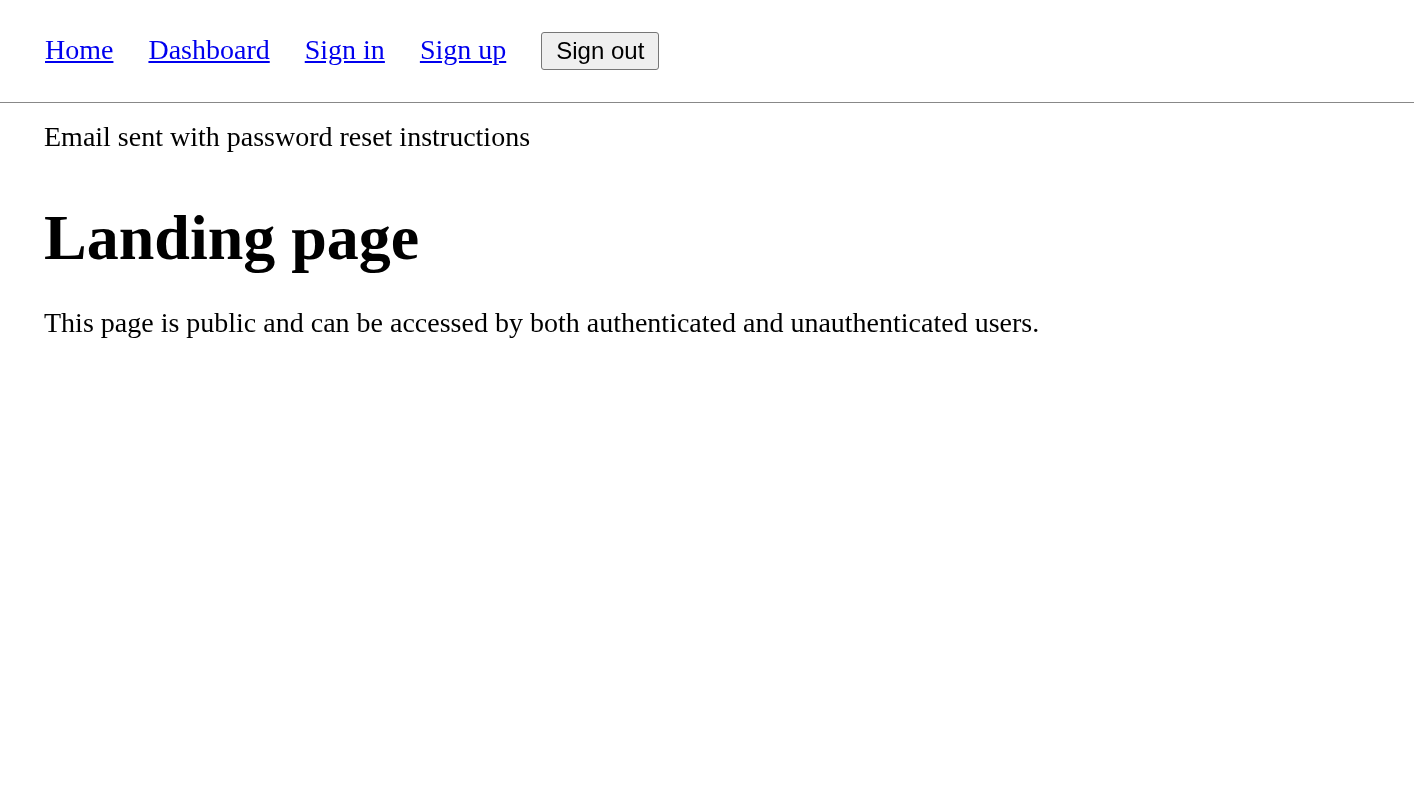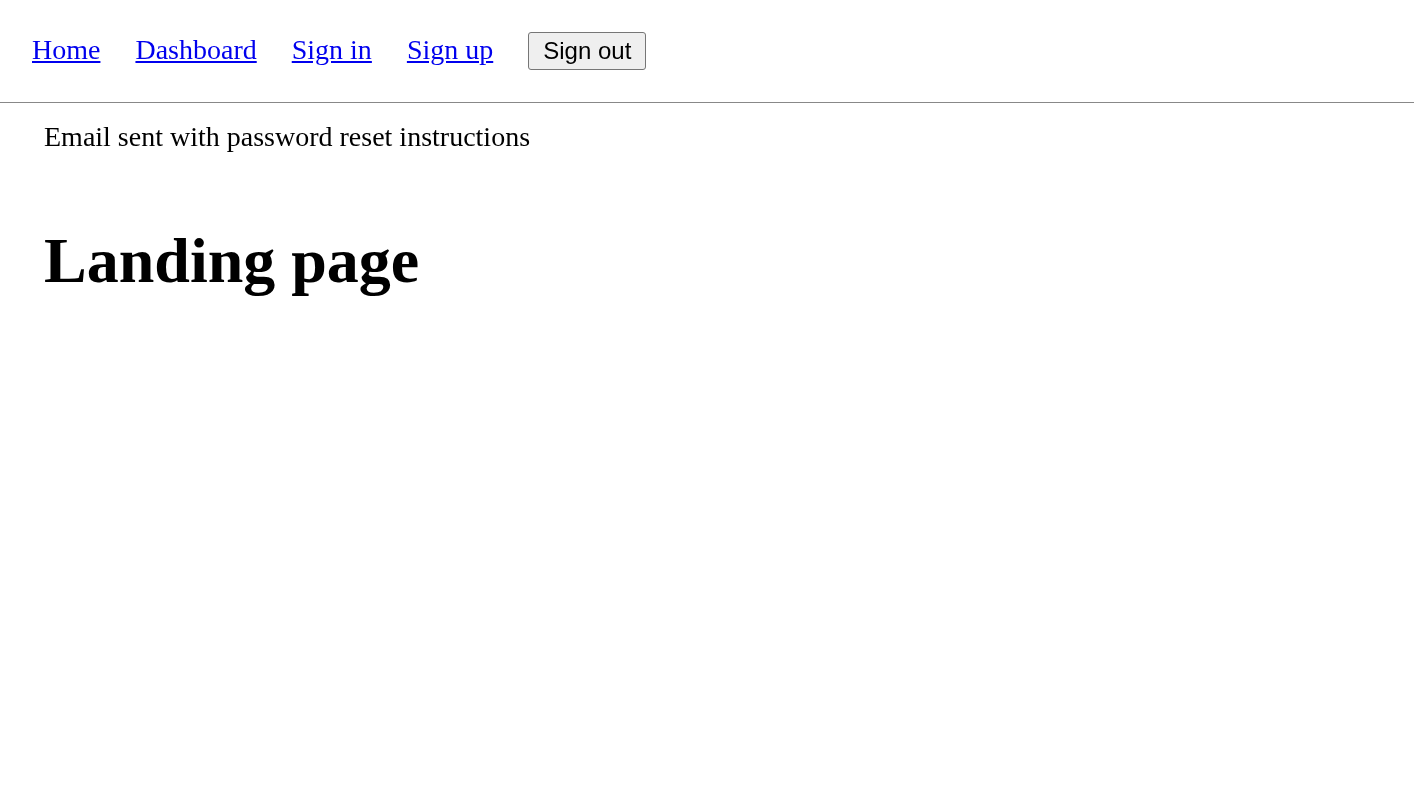--- a/index.html
+++ b/index.html
@@ -8,20 +8,21 @@
     body {
       margin: 0;
       padding: 0;
       font-family: "Times New Roman", Times, serif;
       background: #ffffff;
       color: #000000;
     }
     .nav {
       padding: 32px;
       font-size: 28px;
+      margin-left: 13px;
     }
     .nav a {
       color: #0000EE;
       text-decoration: underline;
       margin-right: 28px;
     }
     .nav button {
       font-family: Arial, Helvetica, sans-serif;
       font-size: 24px;
       padding: 4px 14px;
@@ -40,21 +41,21 @@
       padding: 0 44px;
     }
     .flash {
       font-size: 28px;
       margin-top: 18px;
       margin-bottom: 0;
     }
     h1 {
       font-size: 64px;
       font-weight: bold;
-      margin-top: 71px;
+      margin-top: 48px;
       margin-bottom: 32px;
     }
     .description {
       font-size: 28px;
       margin-top: 26px;
     }
   </style>
 </head>
 <body>
 
@@ -64,13 +65,14 @@
   <a href="#">Sign in</a>
   <a href="#">Sign up</a>
   <button type="button">Sign out</button>
 </nav>
 
 <hr>
 
 <div class="content">
   <p class="flash">Email sent with password reset instructions</p>
   <h1>Landing page</h1>
+  <p class="description">This page is public and can be accessed by both authenticated and unauthenticated users.</p>
 </div>
 
 </body></html>

